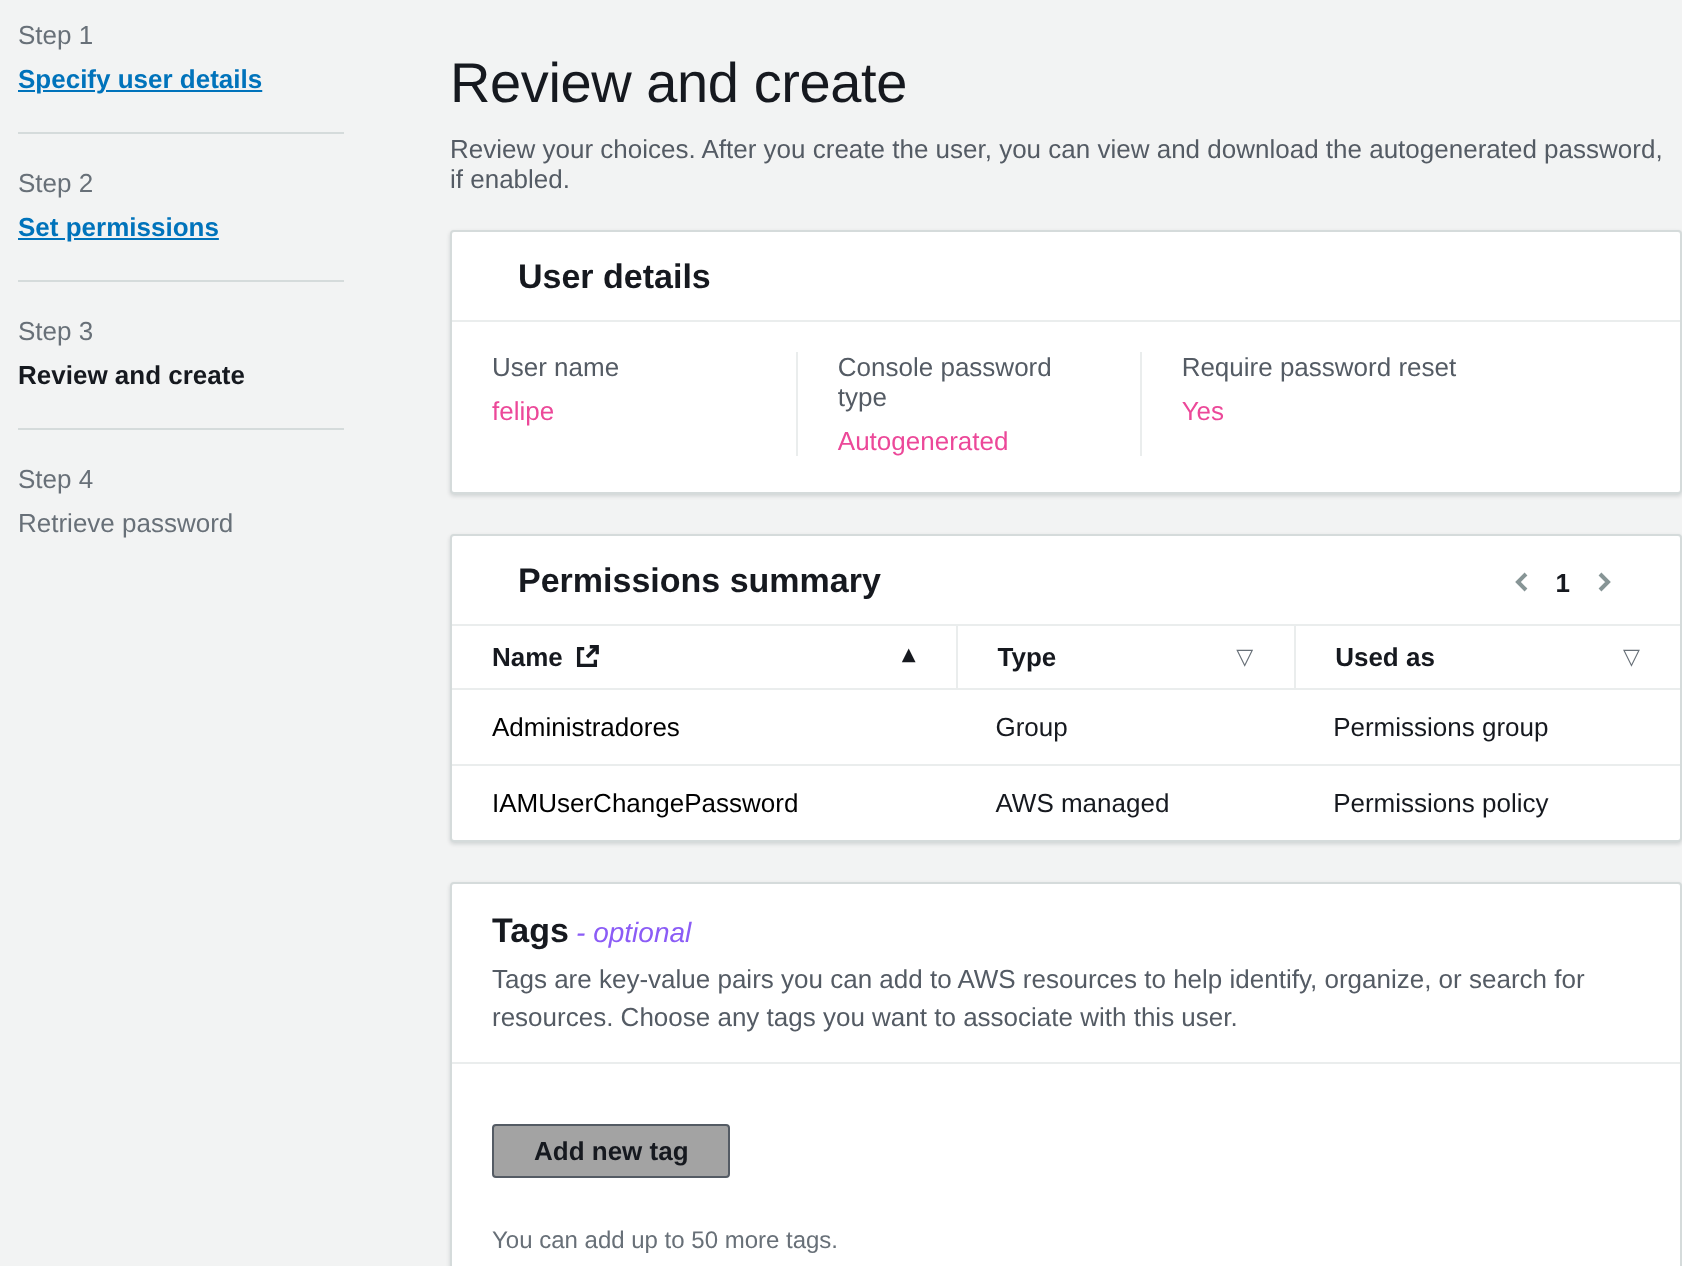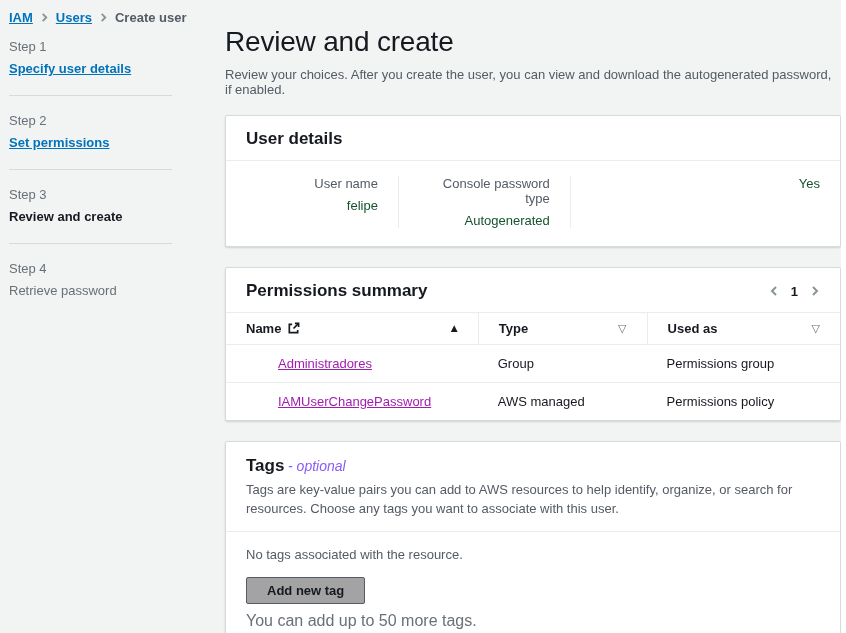--- a/index.html
+++ b/index.html
@@ -35,92 +35,81 @@
   h1 { font-size:28px; font-weight:400; color:#16191f; margin-bottom:9px; letter-spacing:-0.2px; }
   .page-desc { color:#545b64; margin-bottom:18px; }
 
   .card {
     background:#fff;
     border:1px solid #d5dbdb;
     border-radius:2px;
     box-shadow:0 1px 2px 0 rgba(0,28,36,0.15);
   }
   .card + .card { margin-top:20px; }
-  .card-head { padding:13px 20px 11px; border-bottom:1px solid #eaeded; display:flex; align-items:center; justify-content:space-between; }
+  .card-head { padding:13px 33px 11px; border-bottom:1px solid #eaeded; display:flex; align-items:center; justify-content:space-between; }
   .card-title { font-size:17px; font-weight:700; color:#16191f; }
   .optional { font-size:14px; font-style:italic; font-weight:400; color:#8b5cf6; }
 
   
-  .kv-row { display:flex; padding:15px 0 18px;text-align:right; }
+  .kv-row { display:flex; padding:15px 0 18px; }
   .kv-col { padding:0 20px; }
   .kv-col:nth-child(1) { width:28%; }
   .kv-col:nth-child(2) { width:28%; border-left:1px solid #eaeded; }
   .kv-col:nth-child(3) { width:44%; border-left:1px solid #eaeded; }
   .kv-label { color:#545b64; margin-bottom:7px; }
-  .kv-value { color:#14532d; }
+  .kv-value { color:#ec4899; }
 
   
   .pagination { display:flex; align-items:center; gap:12px; }
   .pg-chev { width:10px; height:10px; cursor:pointer; }
   .pg-chev polyline { fill:none; stroke:#879596; stroke-width:2; }
   .pg-num { font-weight:700; color:#16191f; }
 
   .tbl-header { display:grid; grid-template-columns:41% 27.5% 31.5%; border-bottom:1px solid #eaeded; }
   .th { padding:8px 20px; font-weight:700; display:flex; align-items:center; justify-content:space-between; gap:10px; cursor:pointer; }
   .th + .th { border-left:1px solid #eaeded; }
   .th-label { display:flex; align-items:center; gap:6px; }
   .ext-icon { width:13px; height:13px; }
   .ext-icon path { fill:none; stroke:#16191f; stroke-width:1.8; }
   .tri { font-family:"DejaVu Sans", sans-serif; line-height:1; }
   .tri-asc { font-size:9px; color:#16191f; }
   .tri-filter { font-size:11px; color:#687078; }
 
   .tbl-row { display:grid; grid-template-columns:41% 27.5% 31.5%; border-bottom:1px solid #eaeded; }
   .tbl-row:last-child { border-bottom:none; }
   .td { padding:11px 20px; }
-  .td a { color:#a21caf; text-decoration:underline; cursor:pointer;margin-left:32px; }
+  .td a { color:#000000; cursor:pointer; }
 
   
   .tags-head { padding:14px 20px 12px; border-bottom:1px solid #eaeded; }
   .tags-desc { color:#545b64; font-size:13px; line-height:1.45; margin-top:5px; max-width:590px; }
   .tags-body { padding:15px 20px 15px; }
   .tags-empty { color:#545b64; }
   .btn {
     display:inline-block;
     background:#a3a3a3;
     border:1px solid #545b64;
     border-radius:2px;
     color:#16191f;
     font-weight:700;
     font-size:13px;
     padding:5px 20px;
     cursor:pointer;
     font-family:"Liberation Sans", sans-serif;
   }
   .add-tag-btn { margin-top:15px; }
-  .tags-limit { color:#687078; font-size:16px; margin-top:8px; }
+  .tags-limit { color:#687078; font-size:12px; margin-top:24px; }
 </style>
 </head>
 <body>
 
 <div class="page">
 
   <div class="left">
 
-    <nav class="breadcrumb">
-      <a>IAM</a>
-      <svg class="bc-chev" viewBox="0 0 10 10">
-          <polyline points="3,1 7,5 3,9"></polyline>
-        </svg>
-      <a>Users</a>
-      <svg class="bc-chev" viewBox="0 0 10 10">
-          <polyline points="3,1 7,5 3,9"></polyline>
-        </svg>
-      <span class="crumb-current">Create user</span>
-    </nav>
 
     <div class="steps">
       <div class="step">
         <div class="step-label">Step 1</div>
         <a class="step-link">Specify user details</a>
       </div>
       <hr>
       <div class="step">
         <div class="step-label">Step 2</div>
         <a class="step-link">Set permissions</a>
@@ -150,20 +139,21 @@
       <div class="kv-row">
         <div class="kv-col">
           <div class="kv-label">User name</div>
           <div class="kv-value">felipe</div>
         </div>
         <div class="kv-col">
           <div class="kv-label">Console password type</div>
           <div class="kv-value">Autogenerated</div>
         </div>
         <div class="kv-col">
+          <div class="kv-label">Require password reset</div>
           <div class="kv-value">Yes</div>
         </div>
       </div>
     </section>
 
     <section class="card">
       <div class="card-head">
         <span class="card-title">Permissions summary</span>
         <div class="pagination">
           <svg class="pg-chev" viewBox="0 0 10 10">
@@ -220,21 +210,20 @@
 
     <section class="card">
       <div class="tags-head">
         <div>
           <span class="card-title">Tags</span>
           <span class="optional">- optional</span>
         </div>
         <p class="tags-desc">Tags are key-value pairs you can add to AWS resources to help identify, organize, or search for resources. Choose any tags you want to associate with this user.</p>
       </div>
       <div class="tags-body">
-        <div class="tags-empty">No tags associated with the resource.</div>
         <button class="btn add-tag-btn">Add new tag</button>
         <div class="tags-limit">You can add up to 50 more tags.</div>
       </div>
     </section>
 
   </div>
 </div>
 
 <div class="scroll-strip"></div>
 

